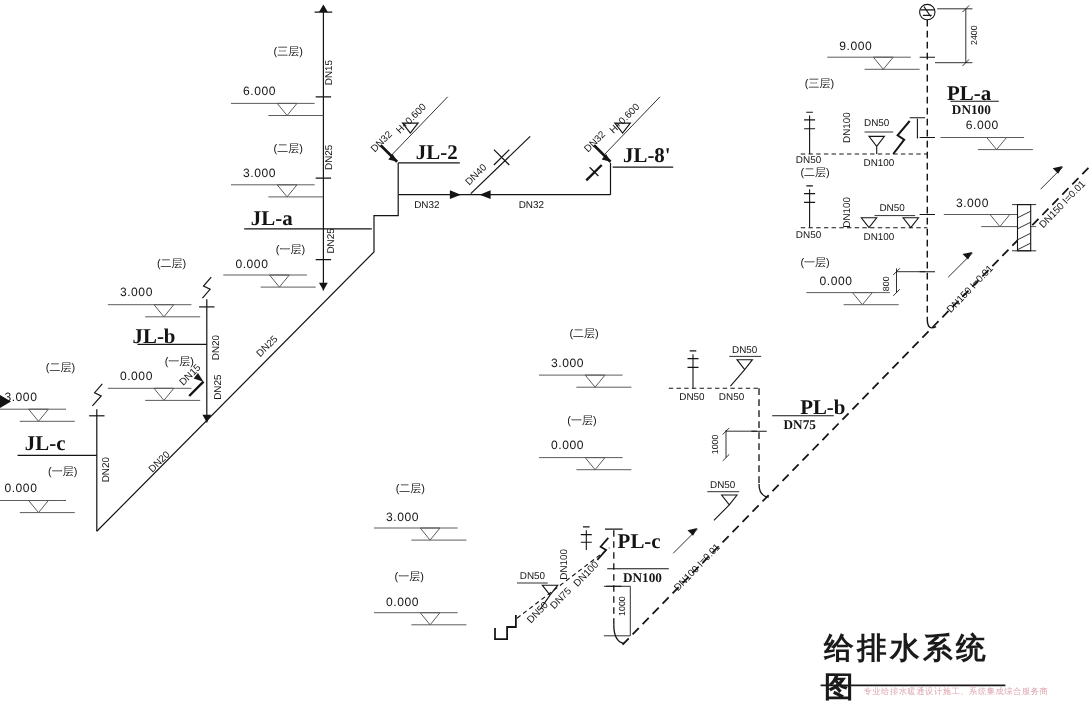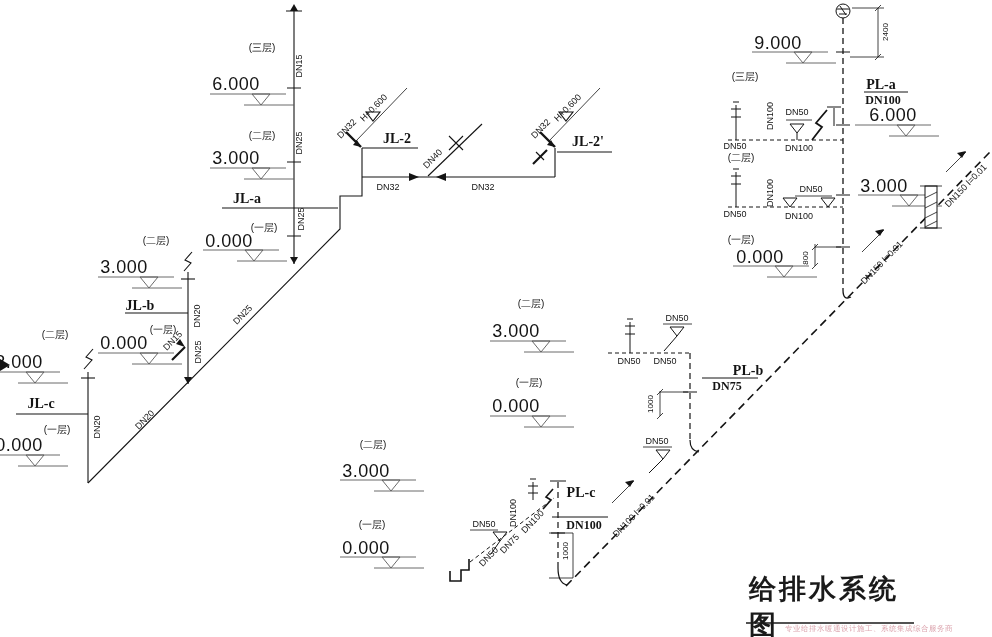--- a/index.html
+++ b/index.html
@@ -6,22 +6,22 @@
   .canvas{position:relative;width:992px;height:637px;overflow:hidden;background:#ffffff;
           font-family:"Liberation Sans",sans-serif;color:#141414}
   svg{position:absolute;left:0;top:0}
   .lbl{position:absolute;transform:translate(-50%,-50%);line-height:1;white-space:nowrap;color:#141414}
   .r90{transform:translate(-50%,-50%) rotate(-90deg)}
   .r45{transform:translate(-50%,-50%) rotate(-45deg)}
   .r46{transform:translate(-50%,-50%) rotate(-46deg)}
   .dn{font-size:9px}
   .dim{font-size:8px}
   .floor{font-size:10px}
-  .elev{font-size:18px;letter-spacing:.5px}
-  .name{font-size:14px;font-weight:bold;font-family:"Liberation Serif",serif}
+  .elev{font-size:11px;letter-spacing:.5px}
+  .name{font-size:19px;font-weight:bold;font-family:"Liberation Serif",serif}
   .size{font-size:12px;font-weight:bold;font-family:"Liberation Serif",serif}
   .title{position:absolute;transform:translate(-50%,-50%);font-size:27px;letter-spacing:3px;
          font-weight:600;color:#1a1a1a;font-family:"DejaVu Sans",sans-serif}
   .wm{position:absolute;transform:translate(-50%,-50%);font-size:7.5px;letter-spacing:.5px;
       color:rgba(205,125,140,.7);filter:blur(.6px);white-space:nowrap}
 </style>
 </head>
 <body>
 
 <div class="canvas">
@@ -157,21 +157,21 @@
 <span class="lbl elev" style="left:229px;top:241px">0.000</span>
 
 <span class="lbl dn r45" style="left:347px;top:129px">DN32</span>
 <span class="lbl dn r45" style="left:374px;top:108px">H+0.600</span>
 <span class="lbl name" style="left:397px;top:139px">JL-2</span>
 <span class="lbl dn r45" style="left:433px;top:159px">DN40</span>
 <span class="lbl dn" style="left:388px;top:187px">DN32</span>
 <span class="lbl dn" style="left:483px;top:187px">DN32</span>
 <span class="lbl dn r45" style="left:541px;top:129px">DN32</span>
 <span class="lbl dn r45" style="left:568px;top:108px">H+0.600</span>
-<span class="lbl name" style="left:588px;top:142px">JL-2'</span>
+<span class="lbl name" style="left:588px;top:142px">JL-8'</span>
 
 <span class="lbl floor" style="left:156px;top:241px">(二层)</span>
 <span class="lbl elev" style="left:124px;top:267px">3.000</span>
 <span class="lbl name" style="left:140px;top:306px">JL-b</span>
 <span class="lbl floor" style="left:163px;top:330px">(一层)</span>
 <span class="lbl elev" style="left:124px;top:343px">0.000</span>
 <span class="lbl dn r45" style="left:173px;top:341px">DN15</span>
 <span class="lbl dn r90" style="left:197px;top:316px">DN20</span>
 <span class="lbl dn r90" style="left:198px;top:352px">DN25</span>
 <span class="lbl dn r45" style="left:243px;top:315px">DN25</span>

